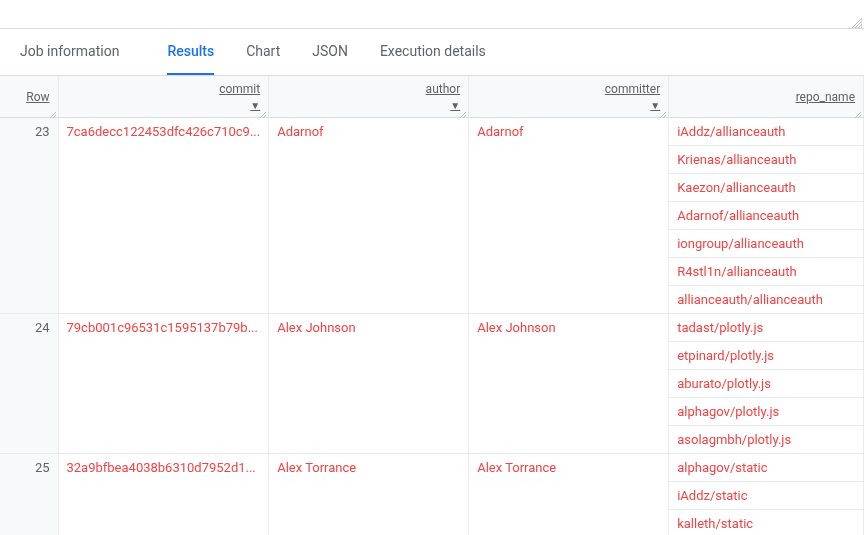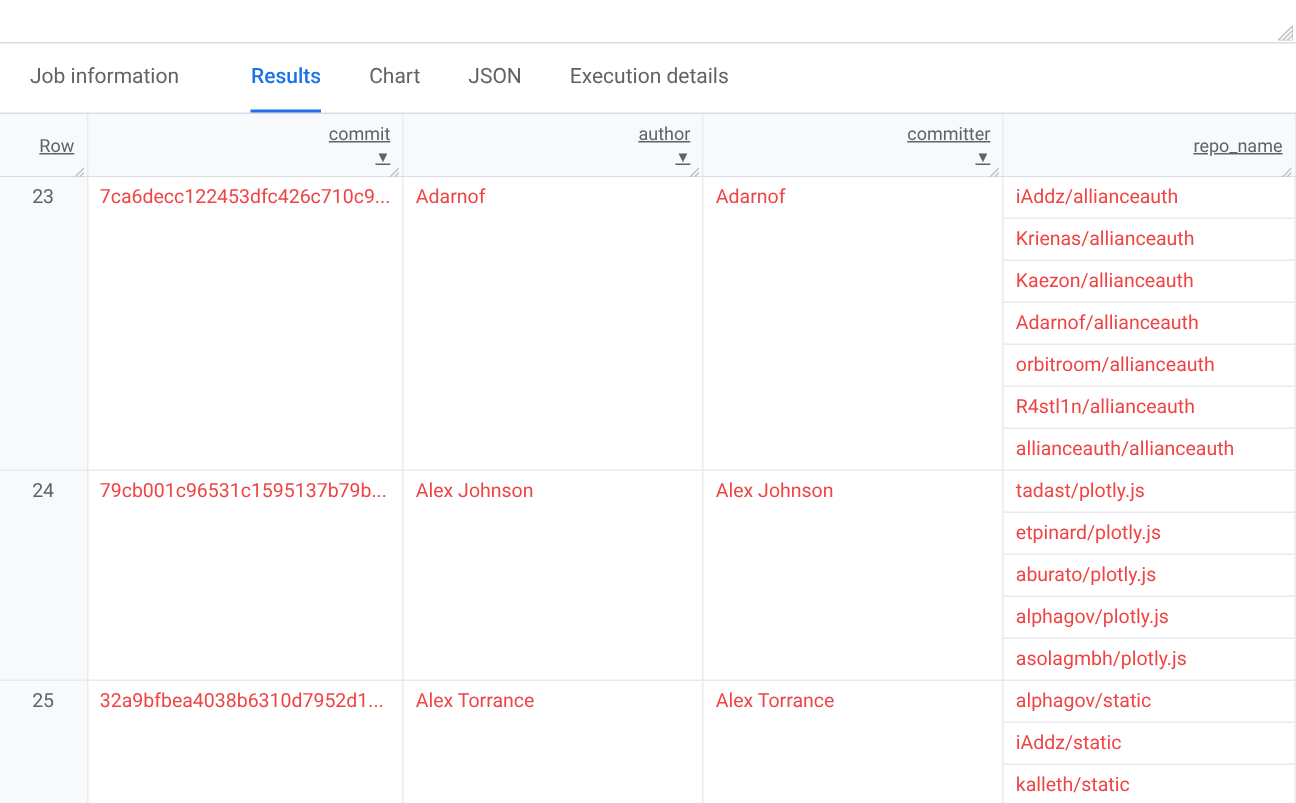--- a/index.html
+++ b/index.html
@@ -20,21 +20,21 @@
     .th-commit { width: 200px; }
     .th-author { width: 200px; }
     .th-committer { width: 200px; }
     
     .th-content { display: flex; align-items: flex-end; gap: 4px; flex-direction: column; }
     .sort-icon { font-size: 10px; color: #5f6368; }
     .resize-handle { position: absolute; right: 2px; bottom: 2px; width: 8px; height: 8px; cursor: col-resize; }
     .resize-handle svg { width: 8px; height: 8px; }
     
     .td { padding: 6px 8px; border-bottom: 1px solid #e8eaed; border-right: 1px solid #e8eaed; color: #ef4444; font-size: 13px; vertical-align: top; white-space: nowrap; overflow: hidden; text-overflow: ellipsis; }
-    .td-row { text-align: center; color: #5f6368; background: #f8f9fa; }
+    .td-row { text-align: right; color: #5f6368; background: #f8f9fa; }
     
     .corner-resize { position: absolute; right: 2px; bottom: 2px; width: 10px; height: 10px; cursor: nwse-resize; }
   </style>
 </head>
 <body>
 
 <div class="header">
   <div class="corner-resize">
     <svg viewBox="0 0 10 10">
         <path d="M10 0 L10 10 L0 10 Z" fill="none" stroke="#bdc1c6" stroke-width="1"></path>
@@ -115,21 +115,21 @@
         <tr>
           <td class="td">Krienas/allianceauth</td>
         </tr>
         <tr>
           <td class="td">Kaezon/allianceauth</td>
         </tr>
         <tr>
           <td class="td">Adarnof/allianceauth</td>
         </tr>
         <tr>
-          <td class="td">orbitroom/allianceauth</td>
+          <td class="td">iongroup/allianceauth</td>
         </tr>
         <tr>
           <td class="td">R4stl1n/allianceauth</td>
         </tr>
         <tr>
           <td class="td">allianceauth/allianceauth</td>
         </tr>
         <tr>
         <td class="td td-row" rowspan="5">24</td>
         <td class="td" rowspan="5">79cb001c96531c1595137b79b...</td>

